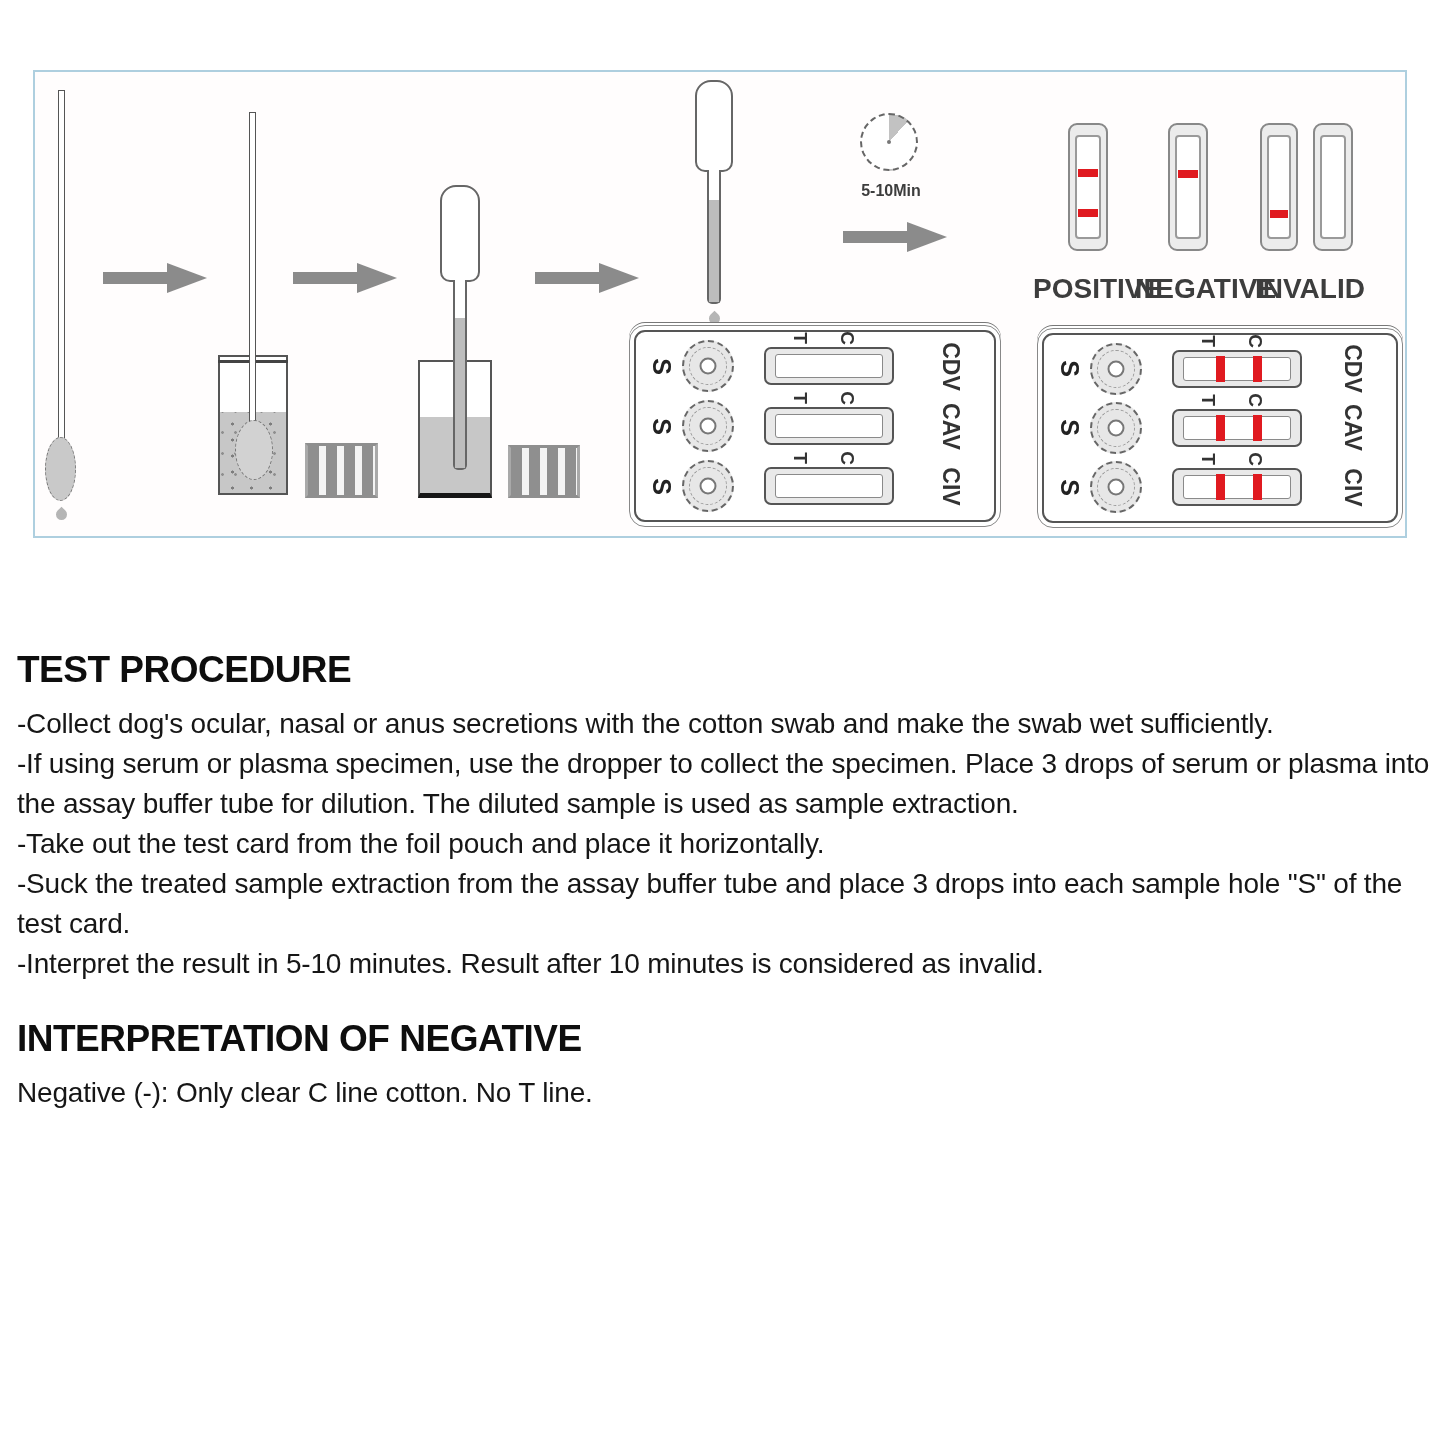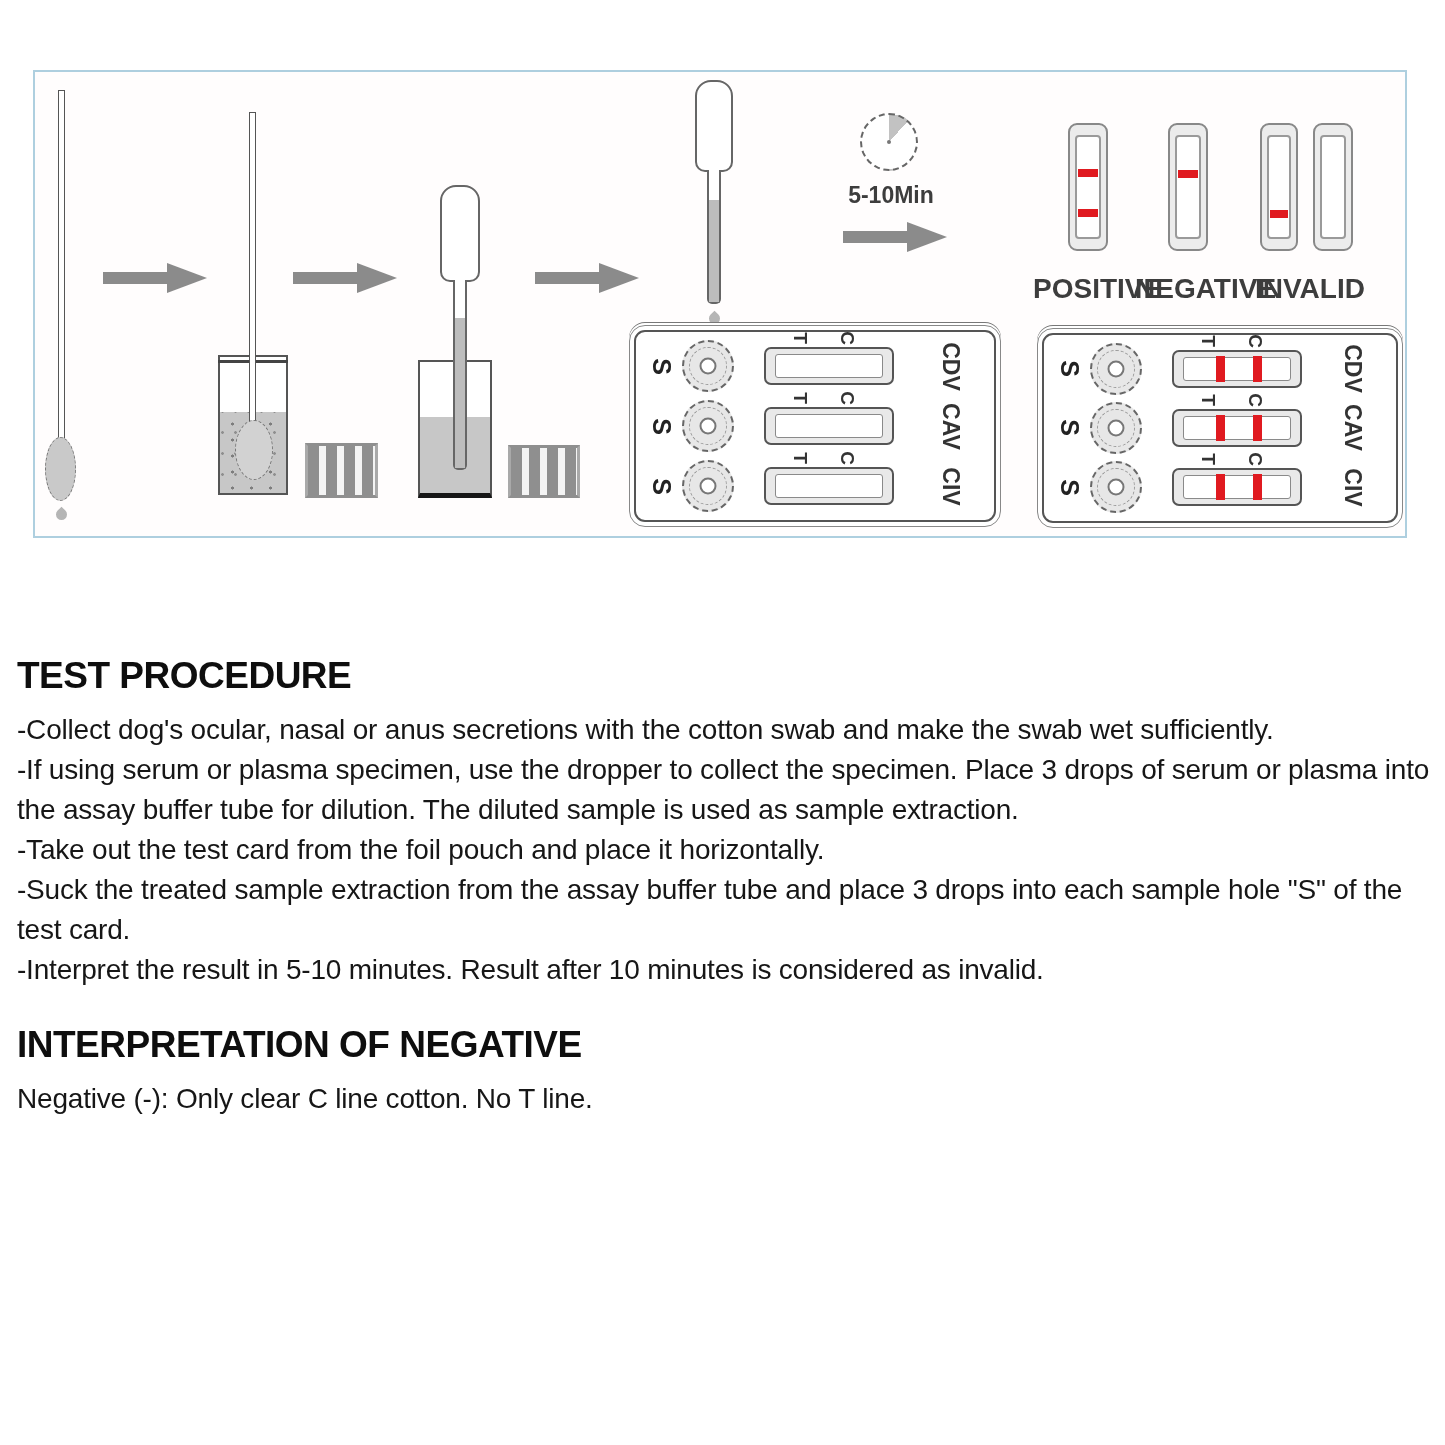--- a/index.html
+++ b/index.html
@@ -47,21 +47,21 @@
 
   
   .pack { position:absolute; border:3px solid #a9a9a9; border-top-color:#8f8f8f; border-bottom-color:#8f8f8f;
           background:repeating-linear-gradient(90deg, #8f8f8f 0 11px, #f4f4f4 11px 18px); }
 
   
   .timer-face { position:absolute; width:58px; height:58px; border-radius:50%; border:2px dashed #666;
                 background:conic-gradient(#c2c2c2 0 42deg, #ffffff 42deg 360deg); }
   .timer-face::after { content:""; position:absolute; left:50%; top:50%; width:4px; height:4px;
                        background:#777; border-radius:50%; transform:translate(-50%,-50%); }
-  .timer-label { position:absolute; width:112px; text-align:center; font-size:23px; font-weight:700; color:#3d3d3d; }
+  .timer-label { position:absolute; width:112px; text-align:center; font-size:16px; font-weight:700; color:#3d3d3d; }
 
   
   .strip { position:absolute; width:40px; height:128px; background:#ececec; border:2px solid #888; border-radius:9px; }
   .strip-inner { position:absolute; left:5px; right:5px; top:10px; bottom:10px; background:#fff;
                  border:2px solid #9a9a9a; border-radius:4px; }
   .sline { position:absolute; left:1px; right:1px; height:8px; background:#e01a20; }
   .res-label { position:absolute; font-size:28px; font-weight:700; color:#3d3d3d; text-align:center; letter-spacing:0; }
 
   
   .card { position:absolute; background:#fff; border:1.5px solid #888; border-radius:16px; padding:4px;
@@ -82,21 +82,21 @@
   .window { position:absolute; inset:0; background:#e9e9e9; border:2px solid #555; border-radius:7px; }
   .window-inner { position:absolute; left:9px; right:9px; top:5px; bottom:5px; background:#fff;
                   border:1.5px solid #8a8a8a; border-radius:3px; }
   .rline { position:absolute; top:-2px; bottom:-2px; width:9px; background:#e01a20; }
   .rline.t-line { left:32px; } .rline.c-line { left:69px; }
   .virus-wrap { margin-left:auto; width:36px; margin-right:16px; display:flex; align-items:center;
                 justify-content:center; font-size:23px; font-weight:700; color:#333; }
 
   
   .content { position:absolute; left:17px; top:645px; width:1414px; }
-  .section-title { font-size:37px; font-weight:700; letter-spacing:-0.5px; margin:10px 0 13px 0; color:#0e0e0e; }
+  .section-title { font-size:37px; font-weight:700; letter-spacing:-0.5px; margin:4px 0 13px 0; color:#0e0e0e; }
   .section-title.second { margin-top:34px; }
   .body-line { font-size:28px; line-height:40px; margin:0; letter-spacing:-0.2px; color:#161616; }
 </style>
 </head>
 <body>
 
 <div class="diagram-panel">
 
   <div class="stick abs" style="left:23px; top:18px; height:350px;"></div>
   <div class="swab-tip abs" style="left:10px; top:365px; width:31px; height:64px;"></div>

